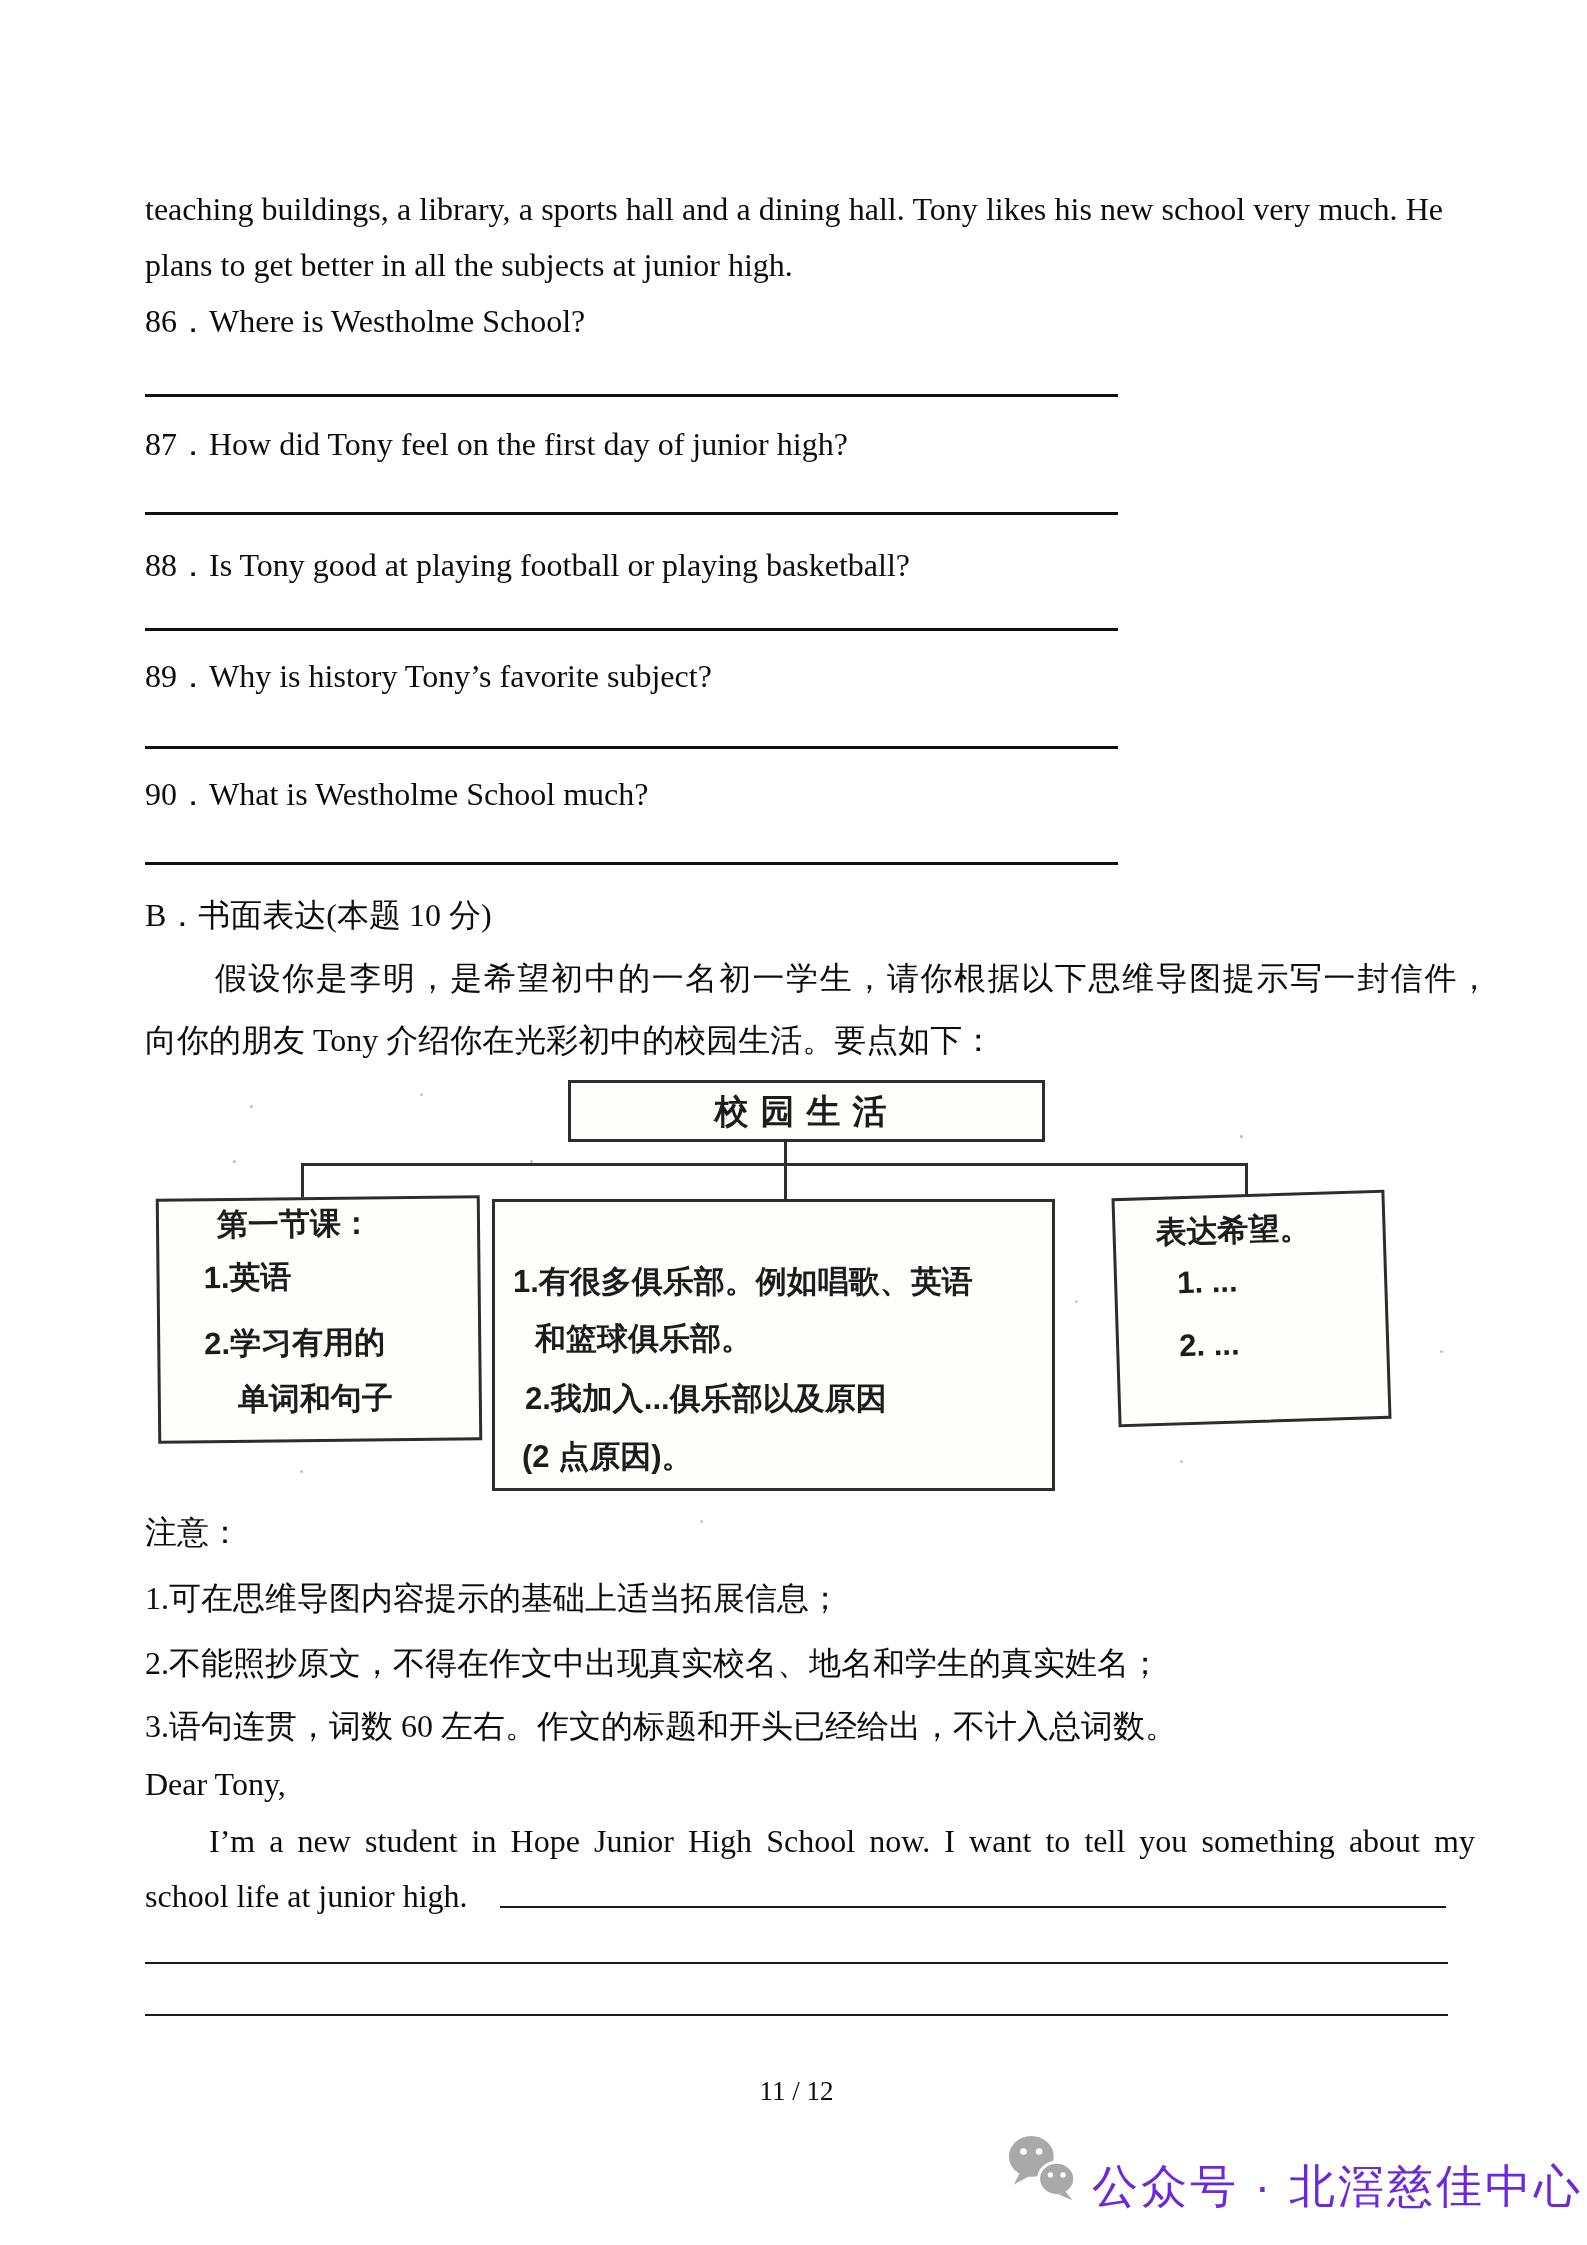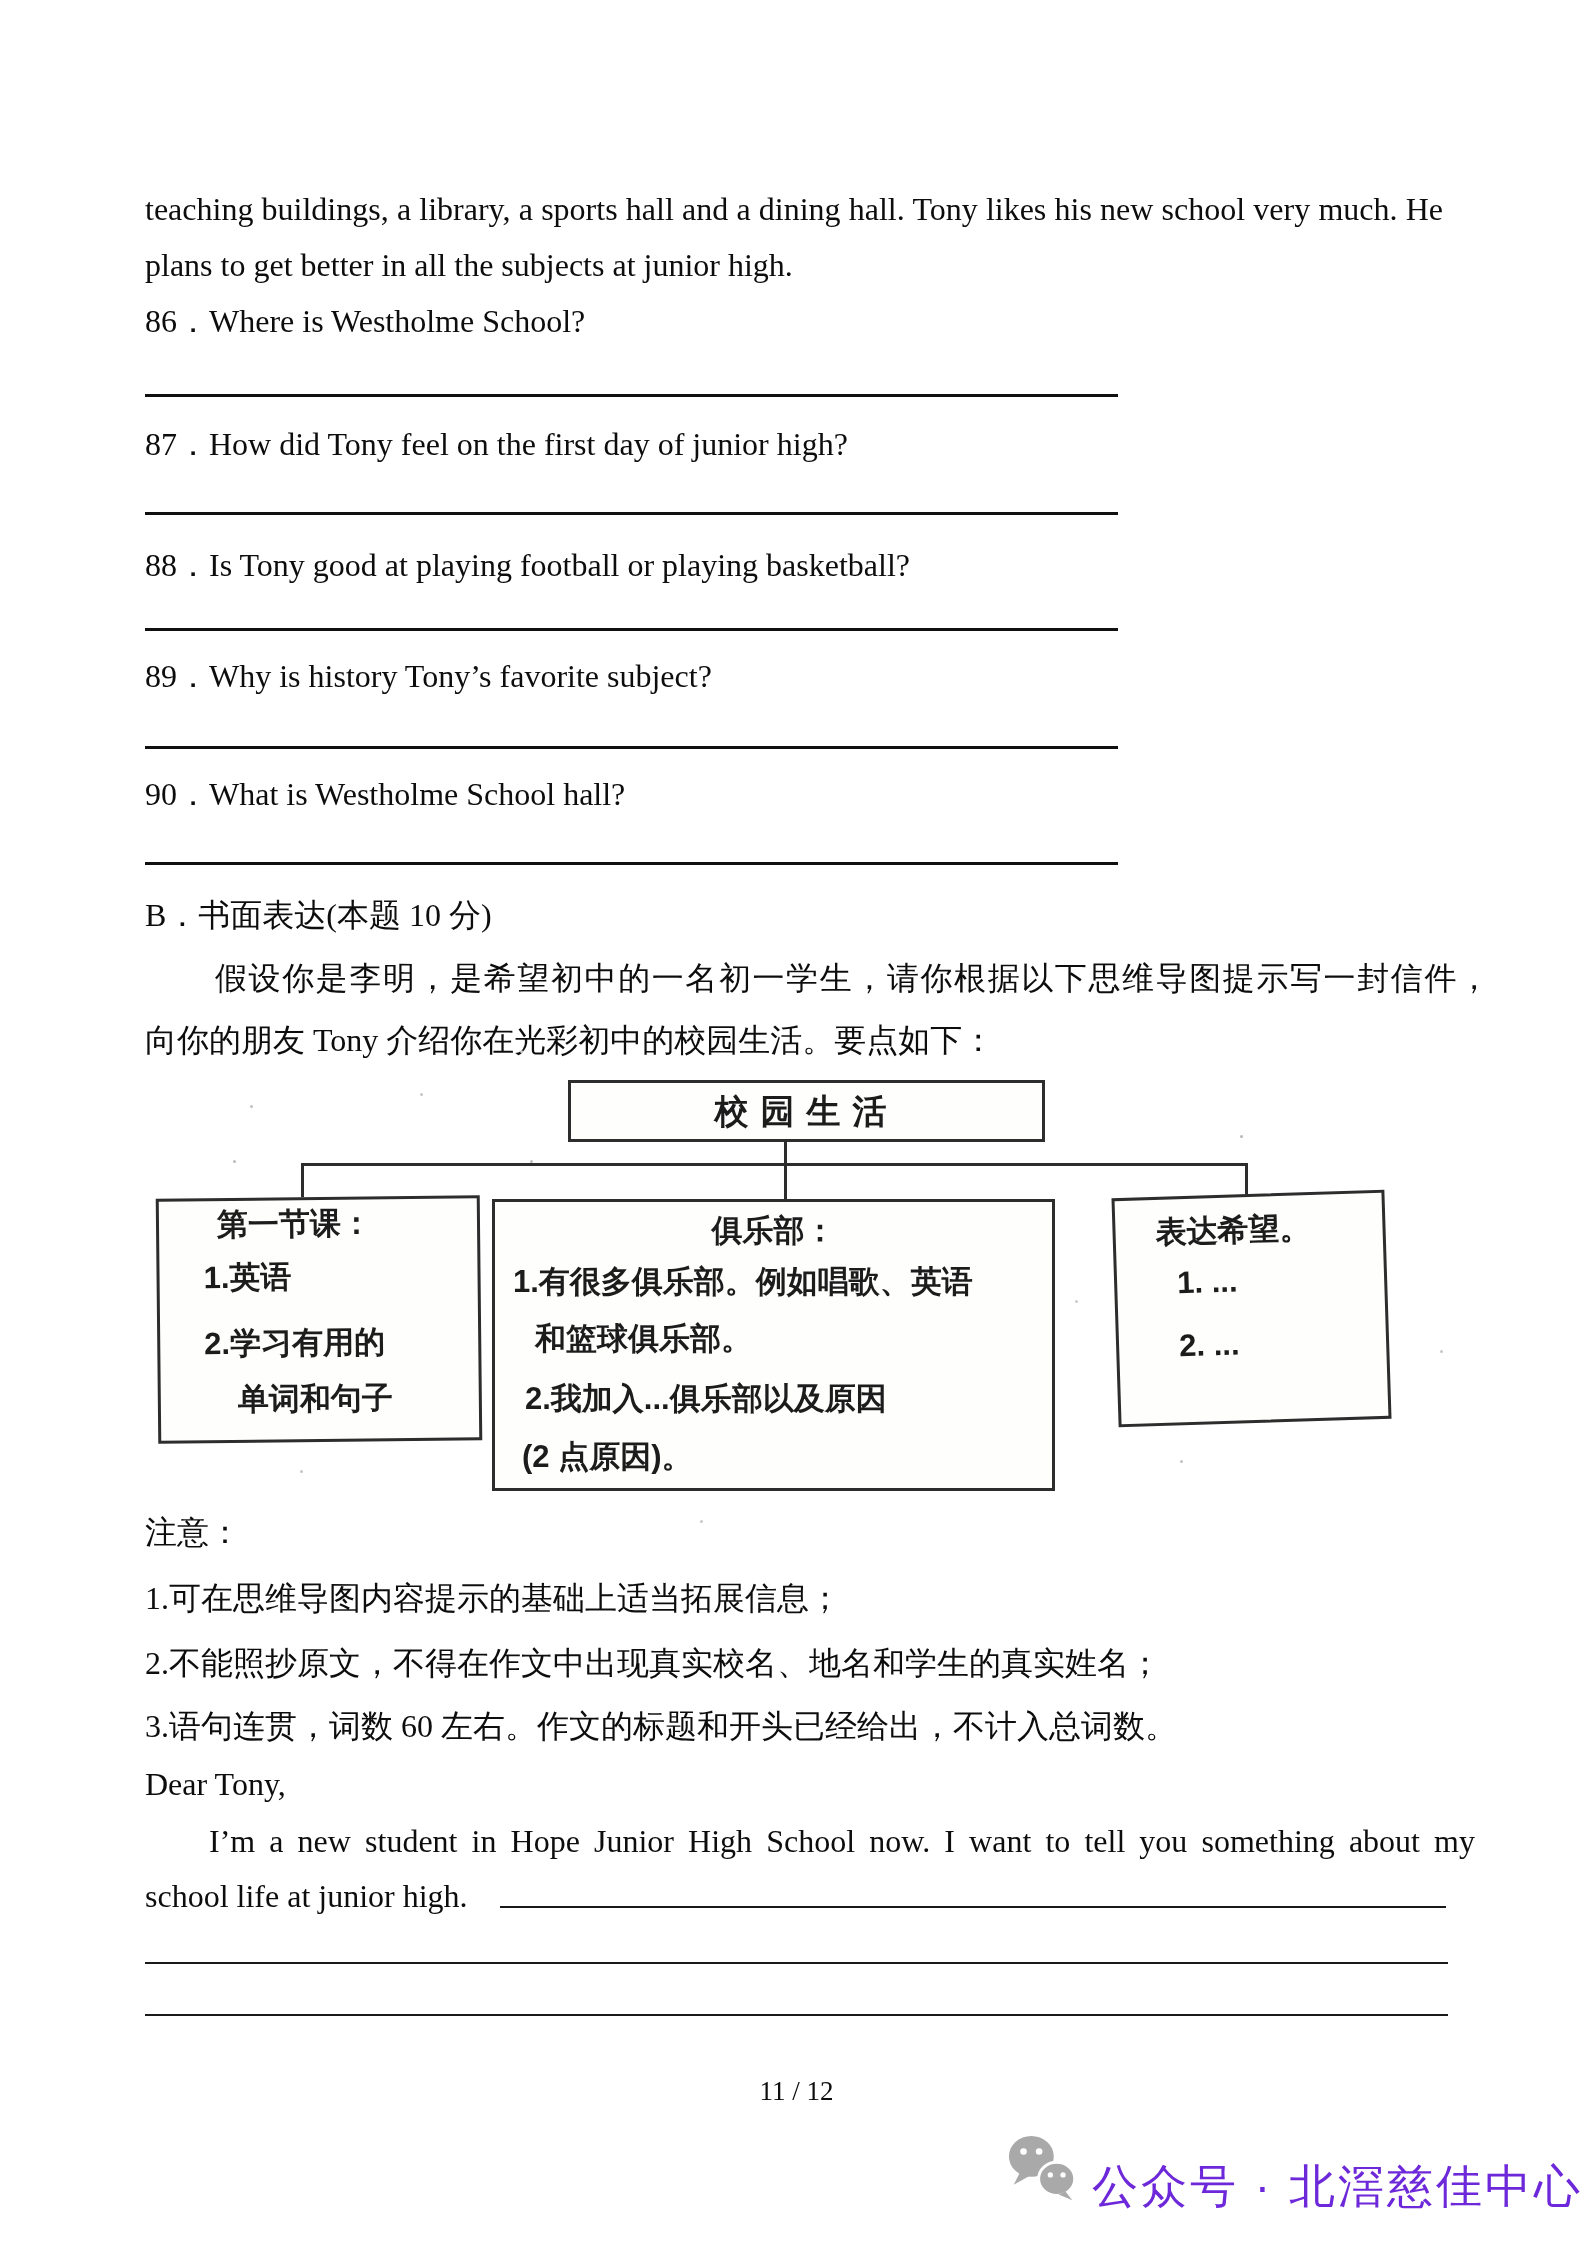--- a/index.html
+++ b/index.html
@@ -38,21 +38,21 @@
 
   <div class="t" style="left:145px;top:425px;"><span>87．</span><span>How did Tony feel on the first day of junior high?</span></div>
   <div class="hline" style="left:145px;top:512px;width:973px;"></div>
 
   <div class="t" style="left:145px;top:546px;text-align:right;"><span>88．</span><span>Is Tony good at playing football or playing basketball?</span></div>
   <div class="hline" style="left:145px;top:628px;width:973px;"></div>
 
   <div class="t" style="left:145px;top:657px;"><span>89．</span><span>Why is history Tony’s favorite subject?</span></div>
   <div class="hline" style="left:145px;top:746px;width:973px;"></div>
 
-  <div class="t" style="left:145px;top:775px;"><span>90．</span><span>What is Westholme School hall?</span></div>
+  <div class="t" style="left:145px;top:775px;"><span>90．</span><span>What is Westholme School much?</span></div>
   <div class="hline" style="left:145px;top:862px;width:973px;"></div>
 
   <div class="t" style="left:145px;top:896px;">B．书面表达(本题 10 分)</div>
   <div class="t just" style="left:145px;top:959px;width:1345px;text-indent:70px;">假设你是李明，是希望初中的一名初一学生，请你根据以下思维导图提示写一封信件，</div>
   <div class="t" style="left:145px;top:1021px;">向你的朋友 Tony 介绍你在光彩初中的校园生活。要点如下：</div>
 
   <div>
     <div class="speckles"></div>
 
     <div class="box" style="left:568px;top:1080px;width:477px;height:62px;display:flex;align-items:center;">
@@ -66,21 +66,20 @@
     <div style="position:absolute;left:1245px;top:1166px;width:3px;height:29px;background:#2d2d2d;"></div>
 
     <div class="box" style="left:157px;top:1197px;width:324px;height:245px;transform:rotate(-0.6deg);">
       <div class="mm" style="left:58px;top:7px;">第一节课：</div>
       <div class="mm" style="left:44px;top:60px;">1.英语</div>
       <div class="mm" style="left:44px;top:126px;">2.学习有用的</div>
       <div class="mm" style="left:77px;top:182px;">单词和句子</div>
     </div>
 
     <div class="box" style="left:492px;top:1199px;width:563px;height:292px;">
-      <div class="mm" style="left:0;top:12px;width:100%;text-align:center;">俱乐部：</div>
       <div class="mm" style="left:18px;top:63px;">1.有很多俱乐部。例如唱歌、英语</div>
       <div class="mm" style="left:40px;top:120px;">和篮球俱乐部。</div>
       <div class="mm" style="left:30px;top:180px;">2.我加入...俱乐部以及原因</div>
       <div class="mm" style="left:27px;top:238px;">(2 点原因)。</div>
     </div>
 
     <div class="box" style="left:1115px;top:1194px;width:273px;height:229px;transform:rotate(-1.8deg);">
       <div class="mm" style="left:40px;top:16px;">表达希望。</div>
       <div class="mm" style="left:60px;top:67px;">1. ...</div>
       <div class="mm" style="left:60px;top:130px;">2. ...</div>

